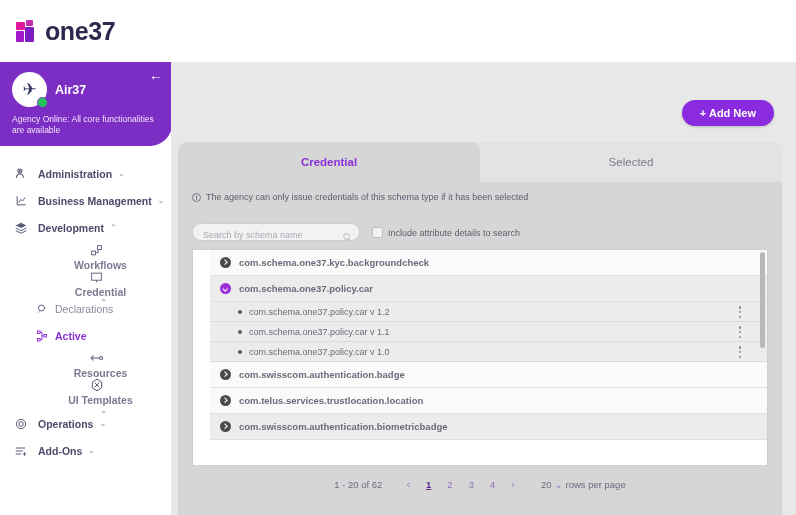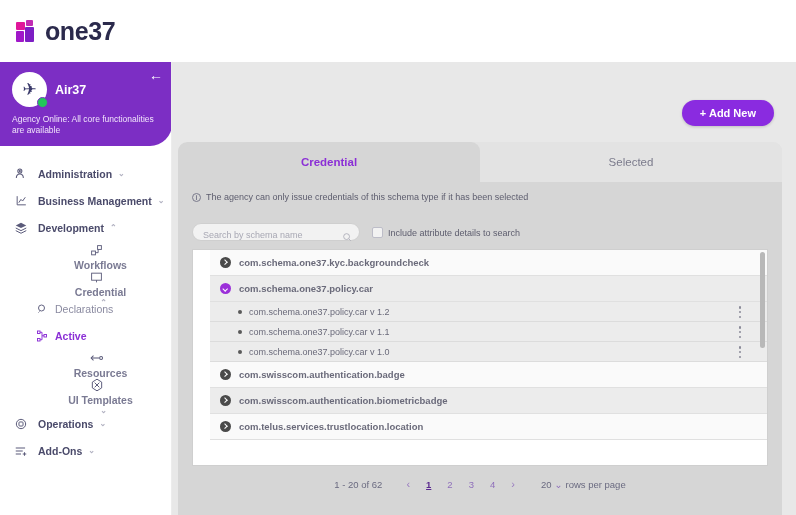--- a/index.html
+++ b/index.html
@@ -448,28 +448,28 @@
                       <i></i>
                     </span>
                 </div>
               </div>
 
               <div class="row">
                 <span class="row-bullet"></span>
                 <span class="row-label">com.swisscom.authentication.badge</span>
               </div>
 
+              <div class="row">
+                <span class="row-bullet"></span>
+                <span class="row-label">com.telus.services.trustlocation.location</span>
+              </div>
+
               <div class="row alt">
                 <span class="row-bullet"></span>
                 <span class="row-label">com.swisscom.authentication.biometricbadge</span>
-              </div>
-
-              <div class="row">
-                <span class="row-bullet"></span>
-                <span class="row-label">com.telus.services.trustlocation.location</span>
               </div>
 
             </div>
             <div class="vscroll"></div>
           </div>
 
           <div class="pager">
             <span class="range">1 - 20 of 62</span>
             <span class="arrow">‹</span>
             <span class="pnum active">1</span>

